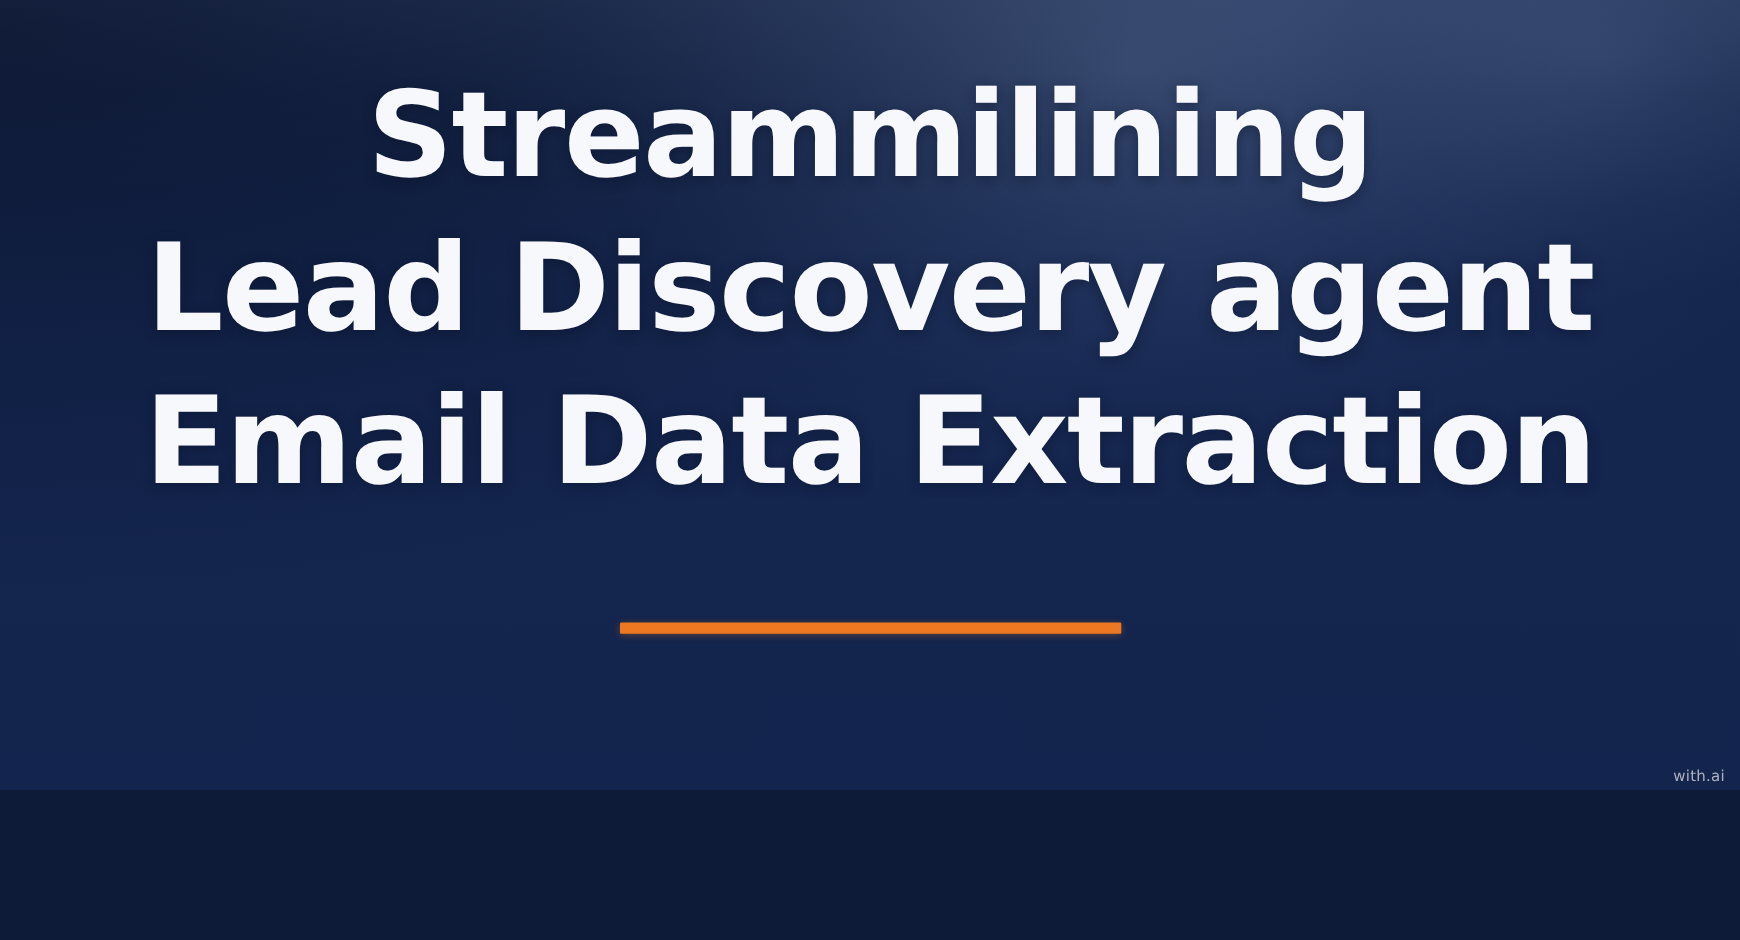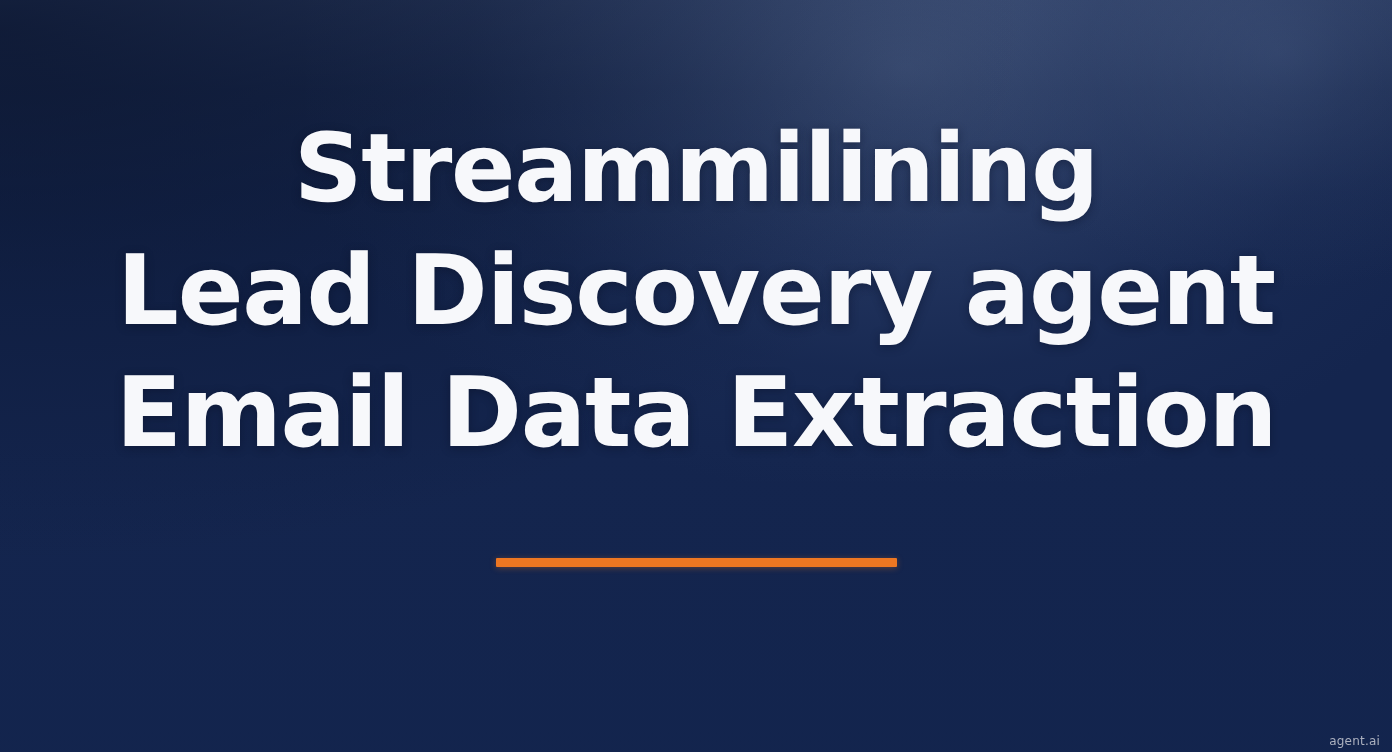--- a/index.html
+++ b/index.html
@@ -8,21 +8,21 @@
     padding: 0;
     background: #0d1a38;
   }
   body {
     font-family: "DejaVu Sans", sans-serif;
   }
 
   .slide {
     position: relative;
     width: 1392px;
-    height: 752px;
+    height: 632px;
     overflow: hidden;
     background-color: #14254e;
     
     background-image:
       linear-gradient(180deg,
         rgba(40,56,92,0.95) 0%,
         rgba(30,45,78,0.55) 12%,
         rgba(22,36,66,0.15) 26%,
         rgba(19,38,79,0.0) 40%);
   }
@@ -133,15 +133,15 @@
     <h1 class="headline" style="color: rgb(247, 248, 251);">
       <span class="line line-1">Streammilining</span>
       <span class="line line-2">Lead Discovery agent</span>
       <span class="line line-3">Email Data Extraction</span>
     </h1>
 
     <div class="accent-bar" style="background: rgb(238, 119, 34); width: 401px; height: 9px;"></div>
 
   </div>
 
-  <div class="watermark" style="color: rgb(185, 189, 201);">agent.ai</div>
+  <div class="watermark" style="color: rgb(185, 189, 201);">with.ai</div>
 
 </div>
 
 </body></html>

